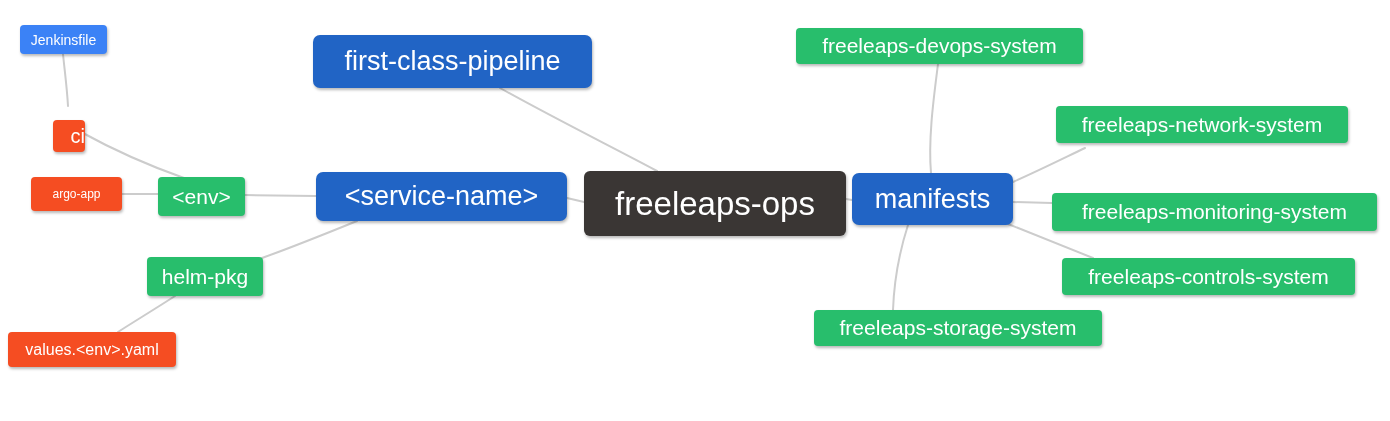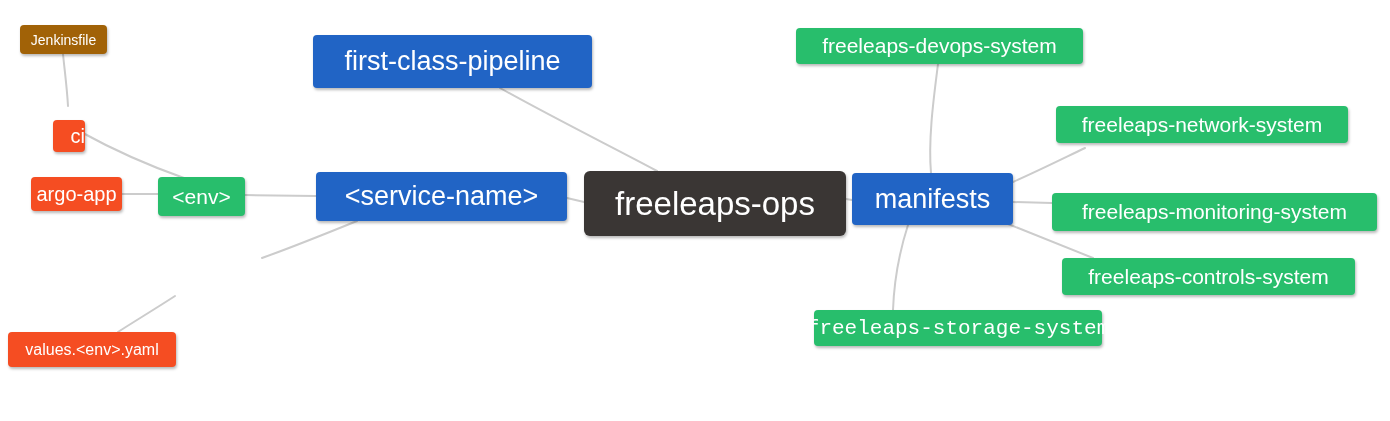--- a/index.html
+++ b/index.html
@@ -33,42 +33,42 @@
     display: flex;
     align-items: center;
     justify-content: center;
     color: #ffffff;
     white-space: nowrap;
     border-radius: 4px;
     box-shadow: 1px 2px 3px rgba(0,0,0,0.28);
     cursor: pointer;
     box-sizing: border-box;
   }
-  .bg-blue   { background: #2164C5; }
+  .bg-blue   { background: #2164C5; border-radius: 7px; }
   .bg-green  { background: #28BE6C; }
-  .bg-orange { background: #a16207; text-align: right; }
+  .bg-orange { background: #3b82f6; text-align: right; }
   .bg-red    { background: #F54D22; }
   .bg-dark   { background: #3A3634; border-radius: 6px; }
 
   
   .n-jenkinsfile { left: 20px;  top: 25px;  width: 87px;  height: 29px; font-size: 14px; }
   .n-ci          { left: 53px;  top: 120px; width: 32px;  height: 32px; font-size: 20px; justify-content: flex-end; }
-  .n-argo-app    { left: 31px;  top: 177px; width: 91px;  height: 34px; font-size: 20px; }
+  .n-argo-app    { left: 31px;  top: 177px; width: 91px;  height: 34px; font-size: 12px; }
   .n-env         { left: 158px; top: 177px; width: 87px;  height: 39px; font-size: 21px; }
   .n-helm-pkg    { left: 147px; top: 257px; width: 116px; height: 39px; font-size: 21px; }
   .n-values      { left: 8px;   top: 332px; width: 168px; height: 35px; font-size: 16px; }
   .n-pipeline    { left: 313px; top: 35px;  width: 279px; height: 53px; font-size: 27px; }
   .n-service     { left: 316px; top: 172px; width: 251px; height: 49px; font-size: 27px; }
   .n-root        { left: 584px; top: 171px; width: 262px; height: 65px; font-size: 33px; }
   .n-manifests   { left: 852px; top: 173px; width: 161px; height: 52px; font-size: 27px; }
   .n-devops      { left: 796px; top: 28px;  width: 287px; height: 36px; font-size: 21px; }
   .n-network     { left: 1056px; top: 106px; width: 292px; height: 37px; font-size: 21px; }
   .n-monitoring  { left: 1052px; top: 185px; width: 325px; height: 38px; font-size: 21px; margin-top: 8px; }
   .n-controls    { left: 1062px; top: 258px; width: 293px; height: 37px; font-size: 21px; }
-  .n-storage     { left: 814px; top: 310px; width: 288px; height: 36px; font-size: 21px; font-family: Liberation Mono, monospace; }
+  .n-storage     { left: 814px; top: 310px; width: 288px; height: 36px; font-size: 21px; }
 </style>
 </head>
 <body>
 
 <div class="canvas">
 
   <svg class="edges" viewBox="0 0 1390 421" xmlns="http://www.w3.org/2000/svg">
     <path d="M63,54 C65,74 67,88 68,106"></path>
     <path d="M81,132 C110,148 150,166 184,178"></path>
     <path d="M122,194 L158,194"></path>
@@ -94,20 +94,23 @@
   </div>
 
   <div class="node bg-red n-argo-app">
     <span>argo-app</span>
   </div>
 
   <div class="node bg-green n-env">
     <span>&lt;env&gt;</span>
   </div>
 
+  <div class="node bg-green n-helm-pkg">
+    <span>helm-pkg</span>
+  </div>
 
   <div class="node bg-red n-values">
     <span>values.&lt;env&gt;.yaml</span>
   </div>
 
   <div class="node bg-blue n-pipeline">
     <span>first-class-pipeline</span>
   </div>
 
   <div class="node bg-blue n-service">

